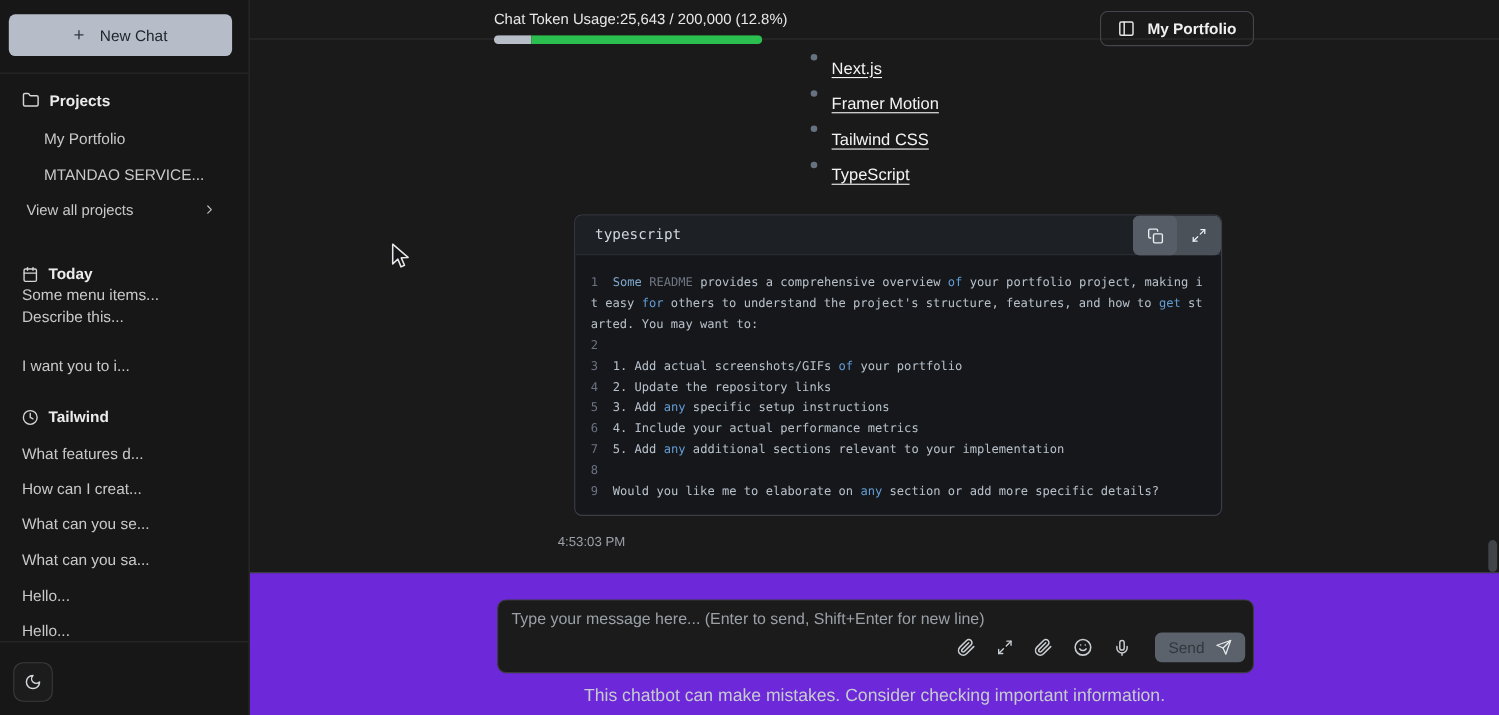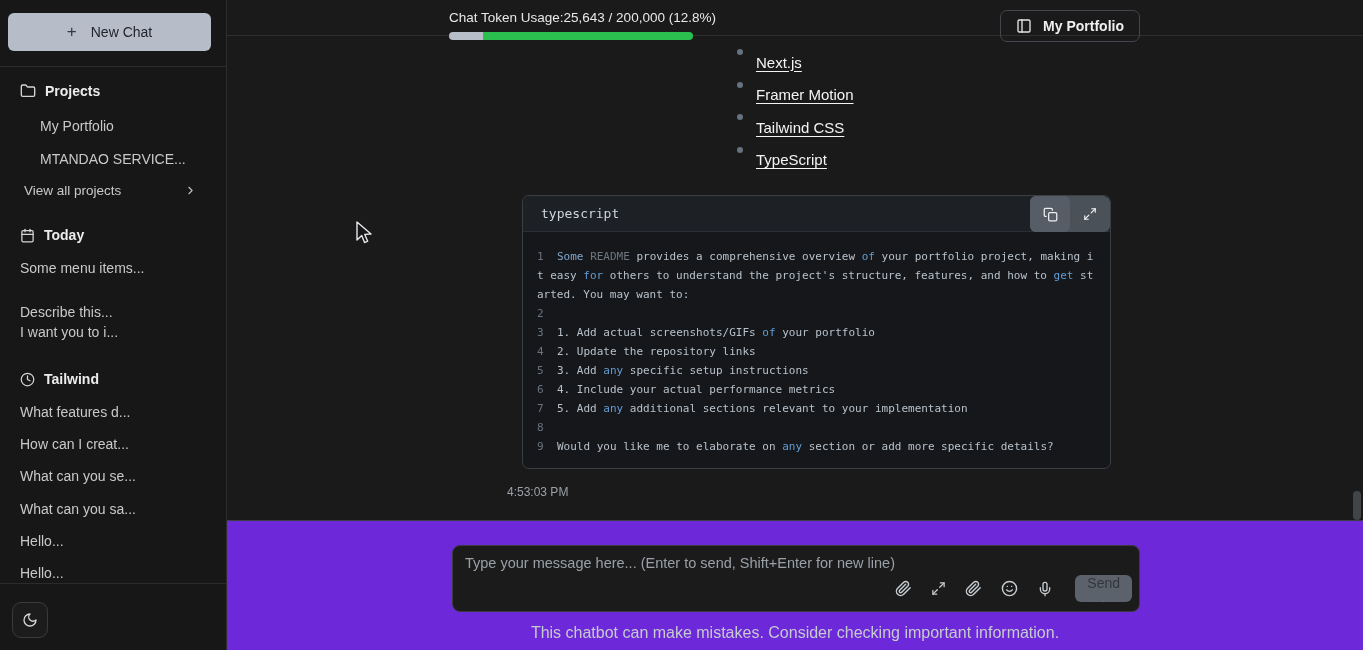--- a/index.html
+++ b/index.html
@@ -58,21 +58,21 @@
   .scroll-thumb { position:absolute; right:2px; top:491px; width:8px; height:29px; background:#414549; border-radius:4px; z-index:40; cursor:pointer; }
 
   
   .composer { position:absolute; left:227px; top:521px; right:0; height:129px; background:#6d28d9; }
   .input-box { position:absolute; left:225px; top:24px; width:688px; height:67px; border:1px solid #3b3b3b; border-radius:8px; background:#1b1b1b; }
   .input-box textarea { position:absolute; left:0; top:0; width:100%; height:34px; background:transparent; border:none; outline:none; resize:none; padding:9px 12px; font-family:"Liberation Sans",sans-serif; font-size:14.5px; color:#e8e8e8; }
   .input-box textarea::placeholder { color:#9aa0a7; }
   .tools-row { position:absolute; right:7px; bottom:9px; display:flex; align-items:center; gap:19px; }
   .tools-row .icon-btn { background:none; border:none; cursor:pointer; display:flex; align-items:center; justify-content:center; padding:0; }
   .tools-row svg { stroke:#c8cdd2; }
-  .send-btn { height:27px; padding:0 12px; background:#5b626b; border:none; border-radius:6px; display:flex; align-items:center; gap:10px; cursor:pointer; margin-left:3px;flex-direction:column; }
+  .send-btn { height:27px; padding:0 12px; background:#5b626b; border:none; border-radius:6px; display:flex; align-items:center; gap:10px; cursor:pointer; margin-left:3px; }
   .send-btn .send-label { font-size:14px; color:#31373d; font-family:"Liberation Sans",sans-serif; }
   .send-btn svg { stroke:#e9ecef; }
   .disclaimer { position:absolute; left:0; right:0; top:103px; text-align:center; font-size:16px; color:#c6cbd0; }
 
   
   .cursor { position:absolute; left:355px; top:221px; z-index:50; pointer-events:none; }
 </style>
 </head>
 <body>
 
@@ -92,31 +92,31 @@
         </svg>
       <span>Projects</span>
     </div>
     <div class="srow" style="left:40px; top:118px;"><span>My Portfolio</span></div>
     <div class="srow" style="left:40px; top:151px;"><span>MTANDAO SERVICE...</span></div>
     <div class="srow" style="left:24px; top:183px; font-size:13.5px;"><span>View all projects</span></div>
     <svg class="chev-va" width="13" height="13" viewBox="0 0 24 24" fill="none" stroke="#c0c0c0" stroke-width="2" stroke-linecap="round" stroke-linejoin="round">
         <polyline points="9 18 15 12 9 6"></polyline>
       </svg>
 
-    <div class="srow hdr" style="left:20px; top:227px;align-items:center;">
+    <div class="srow hdr" style="left:20px; top:241px;align-items:center;">
       <svg width="15" height="15" viewBox="0 0 24 24" fill="none" stroke-width="2" stroke-linecap="round" stroke-linejoin="round">
           <rect x="3" y="4" width="18" height="18" rx="2"></rect>
           <line x1="16" y1="2" x2="16" y2="6"></line>
           <line x1="8" y1="2" x2="8" y2="6"></line>
           <line x1="3" y1="10" x2="21" y2="10"></line>
         </svg>
       <span>Today</span>
     </div>
     <div class="srow" style="left:20px; top:260px;"><span>Some menu items...</span></div>
-    <div class="srow" style="left:20px; top:304px;text-align:center;"><span>Describe this...</span></div>
+    <div class="srow" style="left:20px; top:280px;text-align:center;"><span>Describe this...</span></div>
     <div class="srow" style="left:20px; top:324px;"><span>I want you to i...</span></div>
 
     <div class="srow hdr" style="left:20px; top:371px;">
       <svg width="15" height="15" viewBox="0 0 24 24" fill="none" stroke-width="2" stroke-linecap="round" stroke-linejoin="round">
           <circle cx="12" cy="12" r="10"></circle>
           <polyline points="12 6 12 12 16 14"></polyline>
         </svg>
       <span>Tailwind</span>
     </div>
     <div class="srow" style="left:20px; top:404px;"><span>What features d...</span></div>

